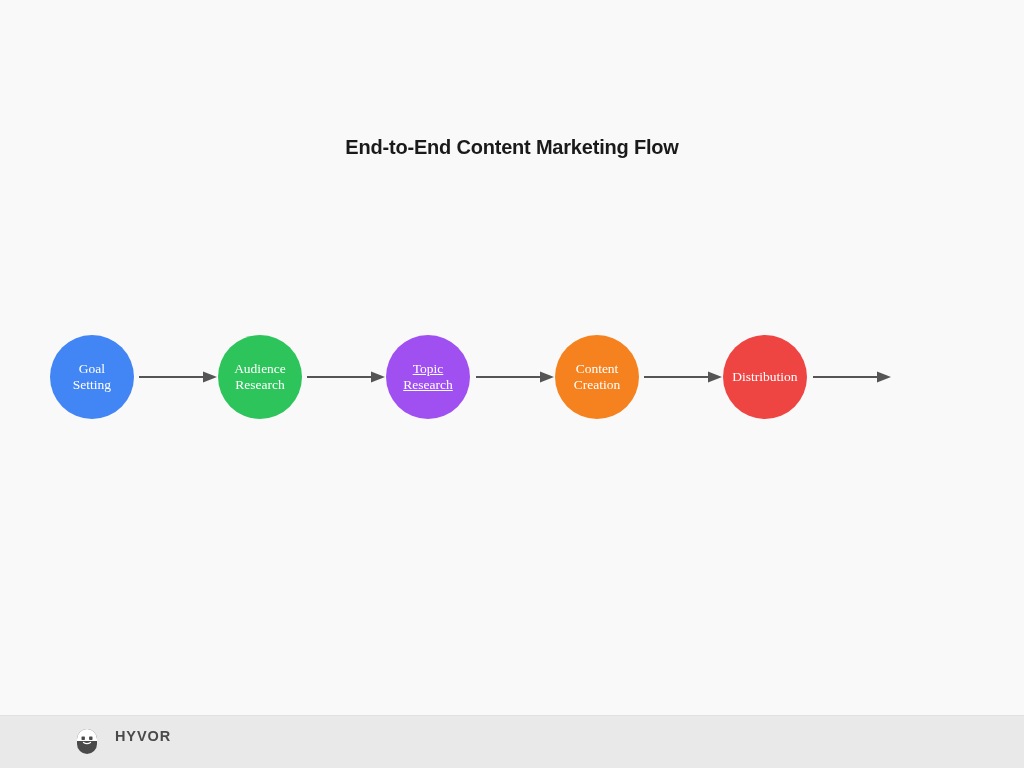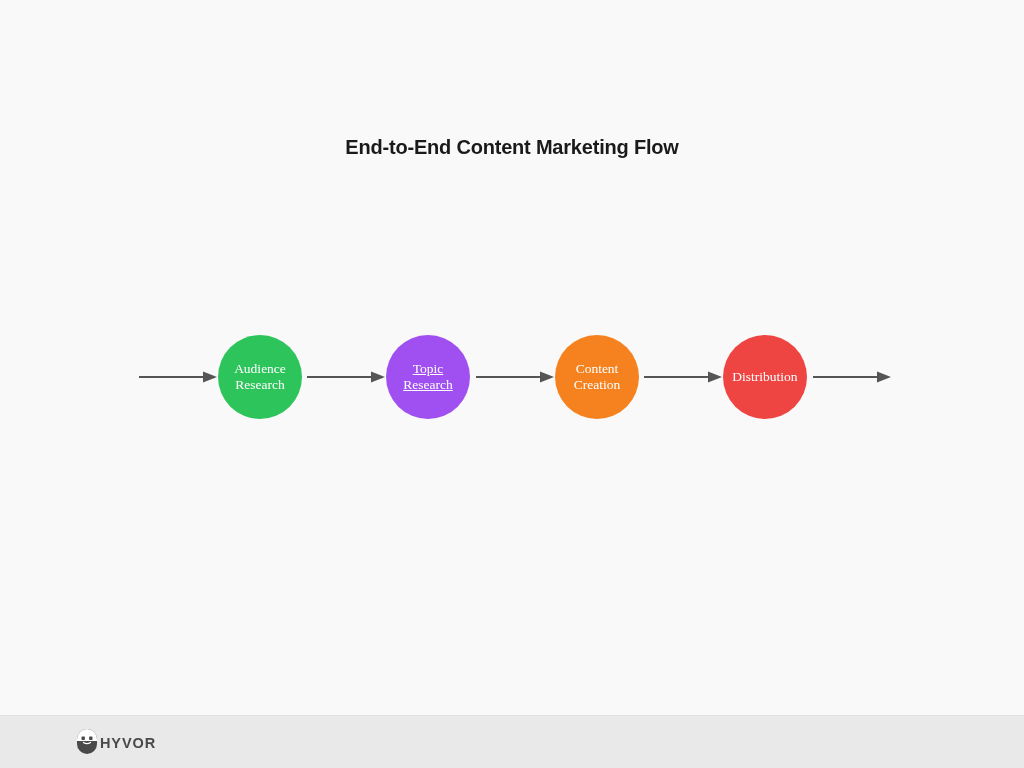--- a/index.html
+++ b/index.html
@@ -94,22 +94,21 @@
     border-top: 1px solid #e0e0e0;
     box-sizing: border-box;
   }
 
   #footer-brand {
     position: absolute;
     left: 76px;
     top: 12px;
     height: 30px;
     display: flex;
-    align-items: center;
-    gap: 2px;
+    gap: 17px;
     cursor: pointer;
   }
   #footer-brand-name {
     font-family: "Liberation Sans", sans-serif;
     font-size: 14.5px;
     font-weight: bold;
     color: #4a4a4a;
     letter-spacing: 0.9px;
   }
 </style>
@@ -146,20 +145,24 @@
         <polygon points="64,1.5 78,7 64,12.5" fill="#555555"></polygon>
       </svg>
     </div>
     <div class="flow-arrow" id="arrow-4" style="left: 813px; width: 78px;">
       <svg width="78" height="14" viewBox="0 0 78 14">
         <line x1="0" y1="7" x2="66" y2="7" stroke="#555555" stroke-width="2.2"></line>
         <polygon points="64,1.5 78,7 64,12.5" fill="#555555"></polygon>
       </svg>
     </div>
 
+    <div class="flow-node" id="node-0" style="left: 50px; top: 0px; width: 84px; height: 84px; background: rgb(66, 133, 244);">
+      <span class="flow-node-label" style="color: rgb(255, 255, 255);">Goal
+Setting</span>
+    </div>
     <div class="flow-node" id="node-1" style="left: 218px; top: 0px; width: 84px; height: 84px; background: rgb(46, 196, 92);">
       <span class="flow-node-label" style="color: rgb(255, 255, 255);">Audience
 Research</span>
     </div>
     <div class="flow-node" id="node-2" style="left: 386px; top: 0px; width: 84px; height: 84px; background: rgb(160, 80, 240);">
       <span class="flow-node-label" style="color: rgb(255, 255, 255); text-decoration: underline;">Topic
 Research</span>
     </div>
     <div class="flow-node" id="node-4" style="left: 723px; top: 0px; width: 84px; height: 84px; background: rgb(238, 69, 67);">
       <span class="flow-node-label" style="color: rgb(255, 255, 255);">Distribution</span>

